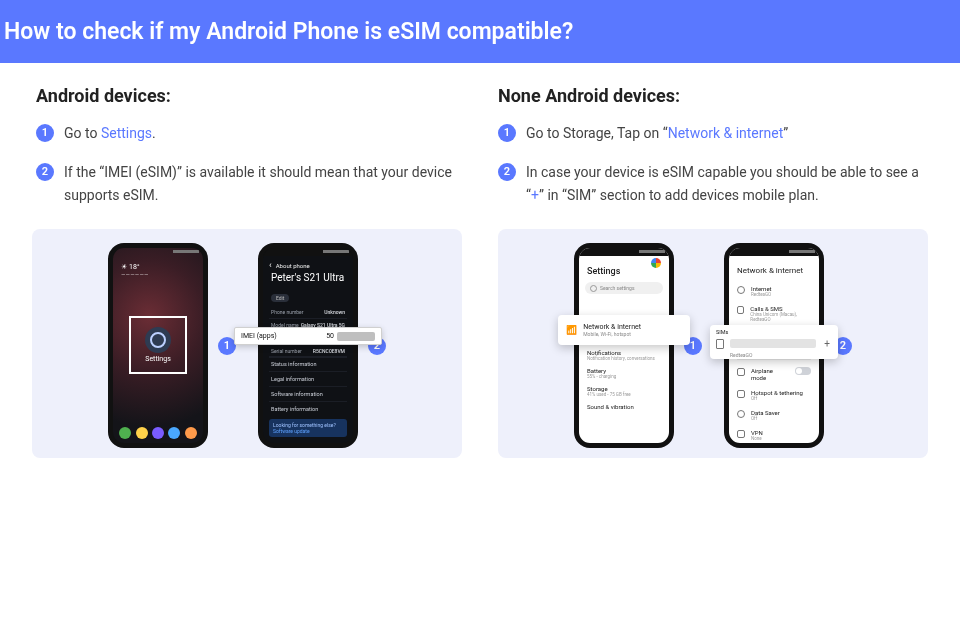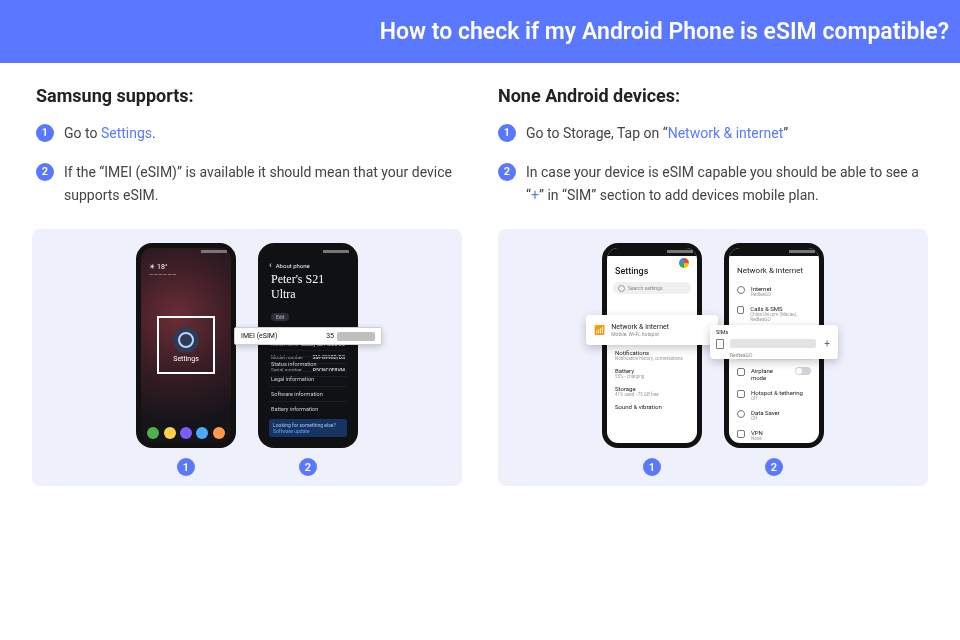--- a/index.html
+++ b/index.html
@@ -6,22 +6,22 @@
   body {
     font-family: -apple-system, BlinkMacSystemFont, "Segoe UI", Roboto, sans-serif;
     background: #ffffff;
     width: 960px;
     height: 640px;
     overflow: hidden;
   }
   .header {
     background: #5a78ff;
     color: #fff;
-    text-align: right;
-    padding: 18px 11px;
+    text-align: left;
+    padding: 18px 4px;
     font-size: 23px;
     font-weight: 600;
   }
   .columns {
     display: flex;
     gap: 36px;
     padding: 22px 36px 0;
   }
   .col { flex: 1; }
   .col h2 {
@@ -61,21 +61,21 @@
   }
   .panel {
     flex: 1;
     background: #eef0fb;
     border-radius: 8px;
     padding: 14px 12px 10px;
     display: flex;
     gap: 22px;
     justify-content: center;
   }
-  .shot { display: flex; flex-direction: column; align-items: center; gap: 10px; }
+  .shot { display: flex; flex-direction: row; align-items: center; gap: 10px; }
   .phone {
     width: 100px; height: 205px;
     border: 5px solid #111;
     border-radius: 16px;
     background: #fafafa;
     position: relative;
     overflow: hidden;
   }
   .phone .statusbar {
     height: 8px; background: #111;
@@ -105,21 +105,21 @@
   .s1 .tray i:nth-child(1){background:#4fb04f;}
   .s1 .tray i:nth-child(2){background:#ffd24a;}
   .s1 .tray i:nth-child(3){background:#7a5cff;}
   .s1 .tray i:nth-child(4){background:#4aa8ff;}
   .s1 .tray i:nth-child(5){background:#ff9a4a;}
   
   .s2-wrap{position:relative;}
   .s2 { background: #0f1115; color:#cfd3da;}
   .s2 .hdr{padding:4px 6px 2px;font-size:6px;color:#eee;display:flex;align-items:center;gap:4px;}
   .s2 .hdr::before{content:"‹";color:#eee;font-size:9px;}
-  .s2 .title{padding:0 8px 2px;font-size:12px;color:#fff;font-family:Liberation Serif, serif;}
+  .s2 .title{padding:0 8px 2px;font-size:10px;color:#fff;}
   .s2 .pill{margin:2px 8px 4px;display:inline-block;background:#2a2f3a;color:#bbb;border-radius:6px;font-size:5px;padding:1px 5px;}
   .s2 .rows{padding:0 6px;}
   .s2 .row{display:flex;justify-content:space-between;font-size:5px;color:#9aa0ab;border-bottom:1px solid #1b1e26;padding:3px 2px;}
   .s2 .row b{color:#d7dae0;font-weight:500;}
   .s2 .list{position:absolute;left:6px;right:6px;bottom:6px;}
   .s2 .li{font-size:5.5px;color:#c9cdd6;padding:4px 2px;border-top:1px solid #1b1e26;}
   .s2 .hint{background:#17335f;color:#9fc2ff;font-size:5px;padding:3px 4px;border-radius:3px;margin-top:3px;}
   .callout1{
     position:absolute;top:84px;left:-24px;width:148px;height:18px;
     background:#fff;color:#111;border:1px solid #d0d0d0;border-radius:2px;
@@ -176,21 +176,21 @@
 </head>
 <body>
 
 <div class="header">
   <span>How to check if my Android Phone is eSIM compatible?</span>
 </div>
 
 <div class="columns">
 
   <div class="col">
-    <h2>Samsung supports:</h2>
+    <h2>Android devices:</h2>
 
     <div class="step">
       <div class="badge">1</div>
       <div class="step-body">
         <p>
           <span>Go to </span><span class="link">Settings</span><span>.</span>
         </p>
       </div>
     </div>
 
@@ -274,23 +274,23 @@
           </div>
           <div class="list">
             <div class="li">Status information</div>
             <div class="li">Legal information</div>
             <div class="li">Software information</div>
             <div class="li">Battery information</div>
             <div class="hint"><span>Looking for something else?</span><br><span style="color:#5fa2ff">Software update</span></div>
           </div>
         </div>
         <div class="callout1">
-          <span>IMEI (eSIM)</span>
+          <span>IMEI (apps)</span>
           <span style="display:flex;align-items:center;gap:3px">
-              <span>35</span>
+              <span>50</span>
               <span class="blur"></span>
             </span>
         </div>
       </div>
       <div class="cap">2</div>
     </div>
   </div>
 
   <div class="panel">
     <div class="shot">

